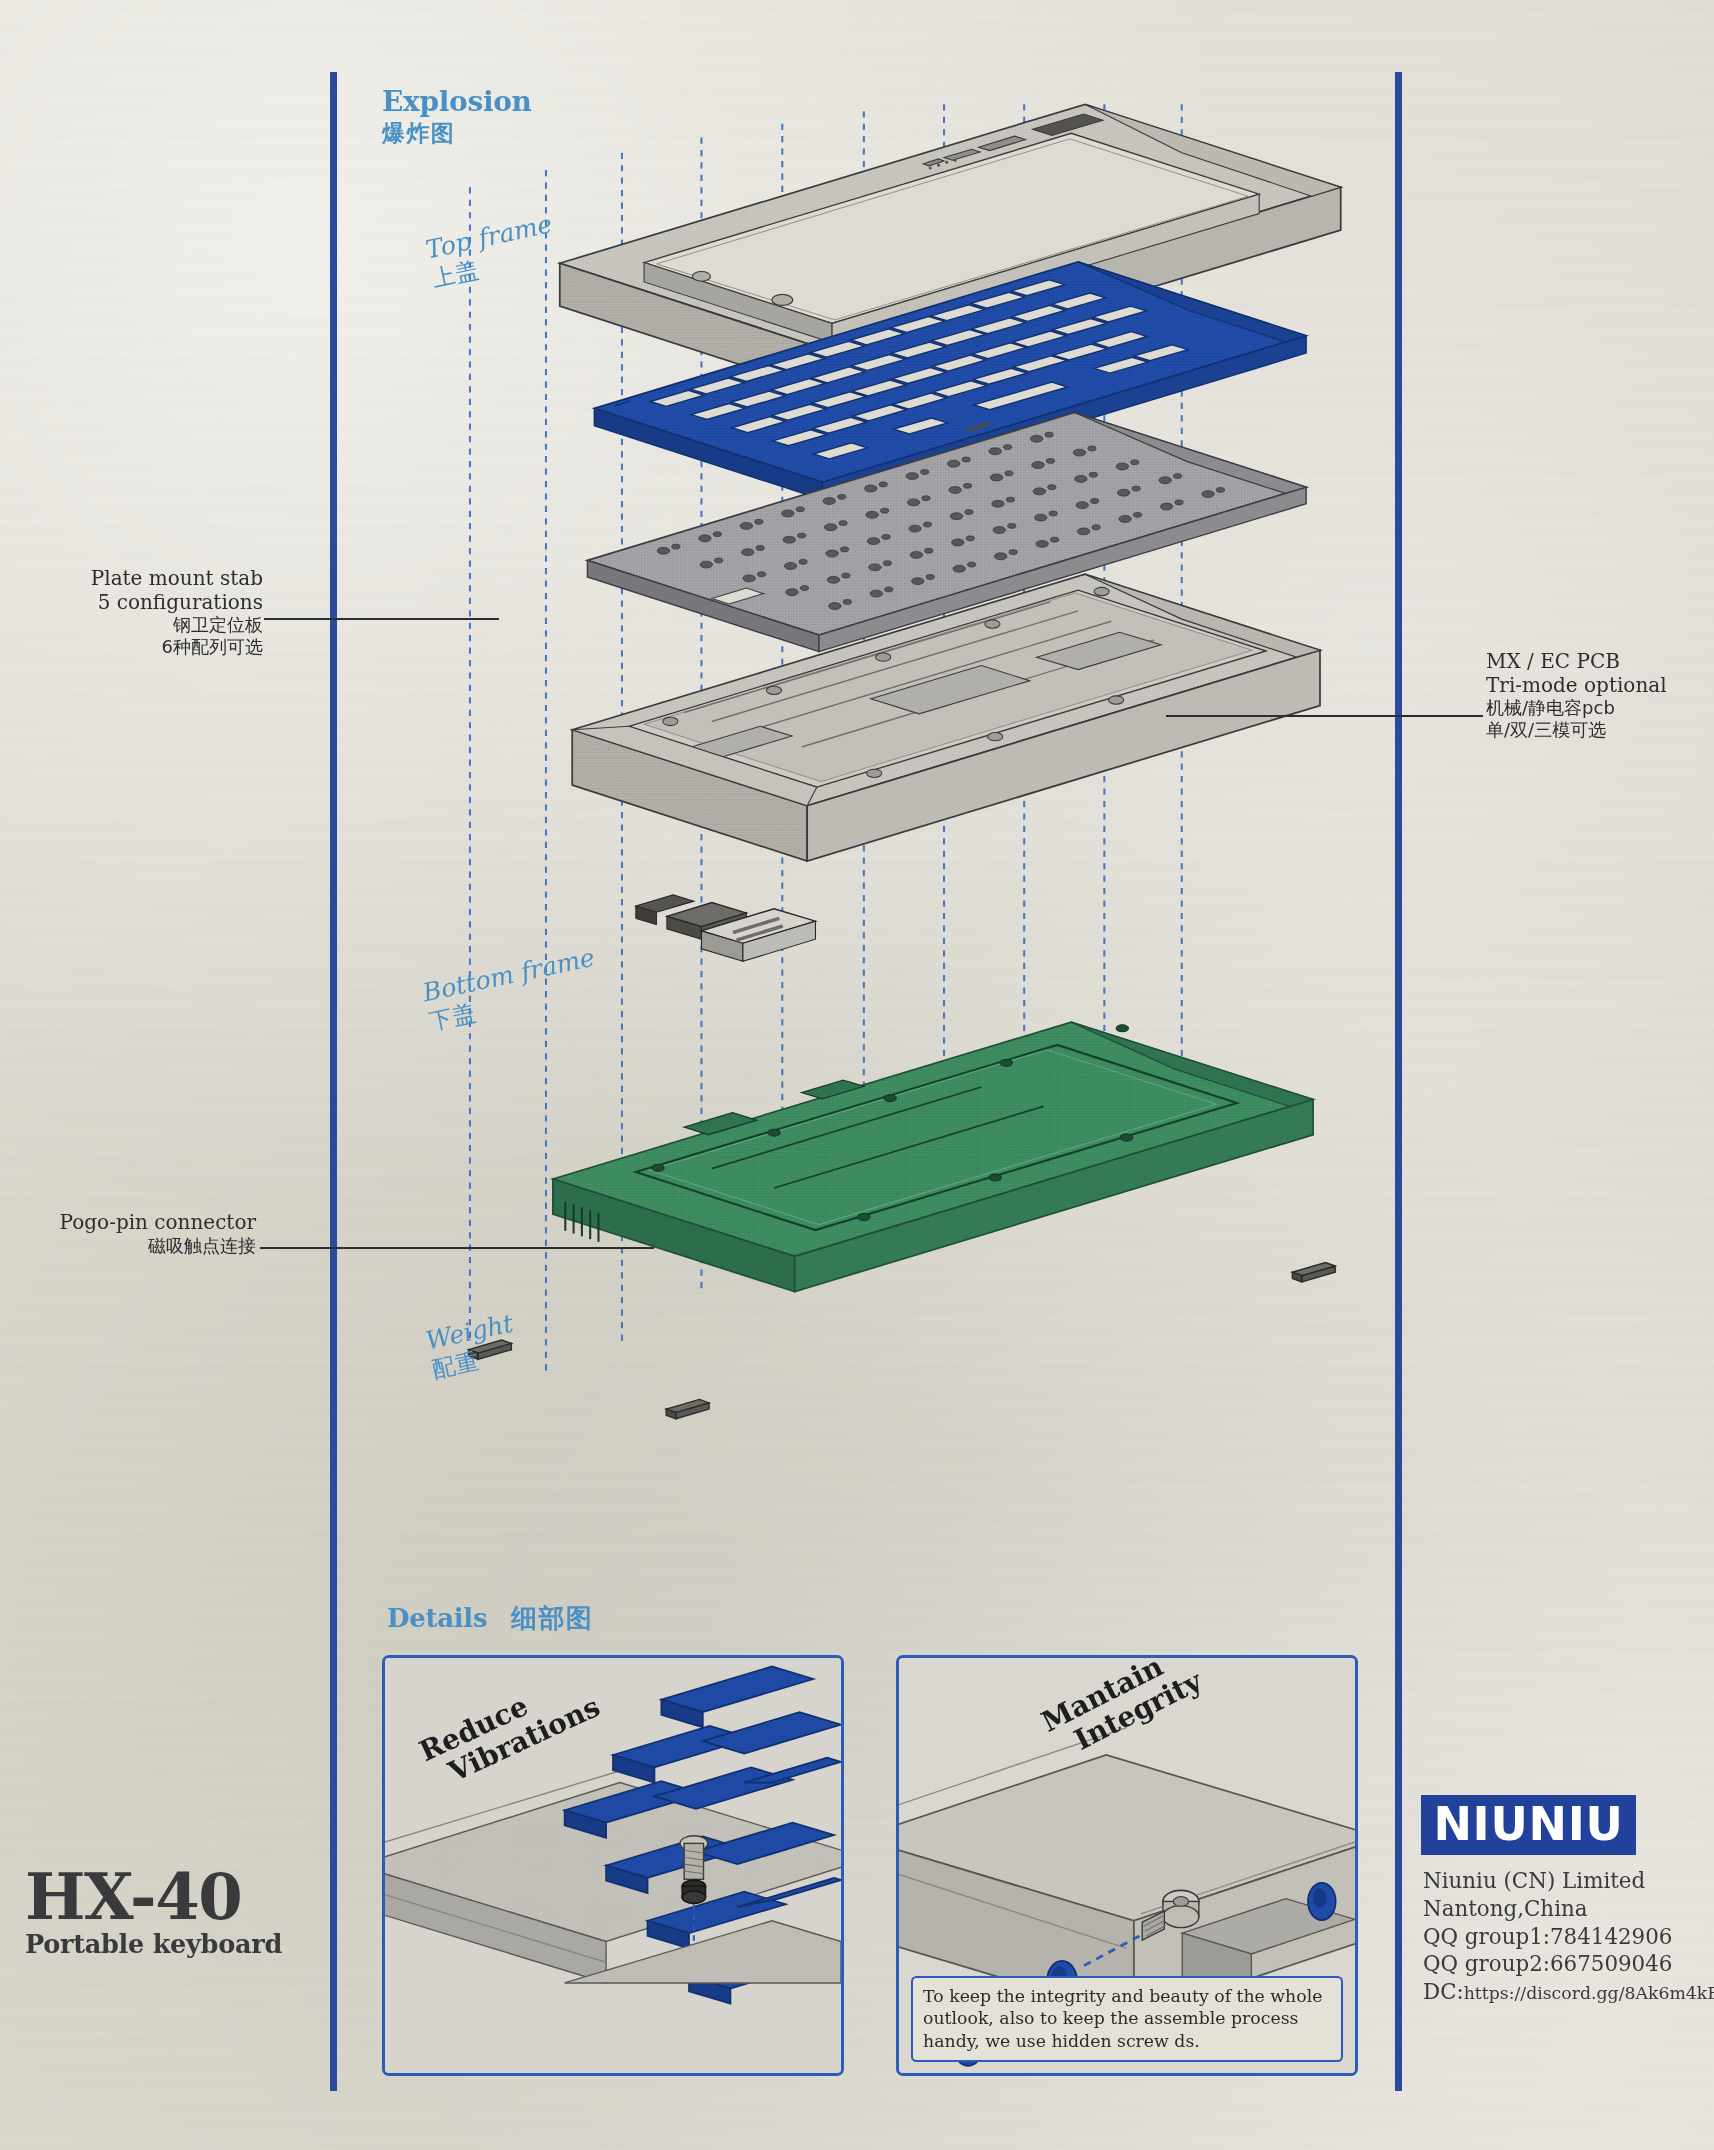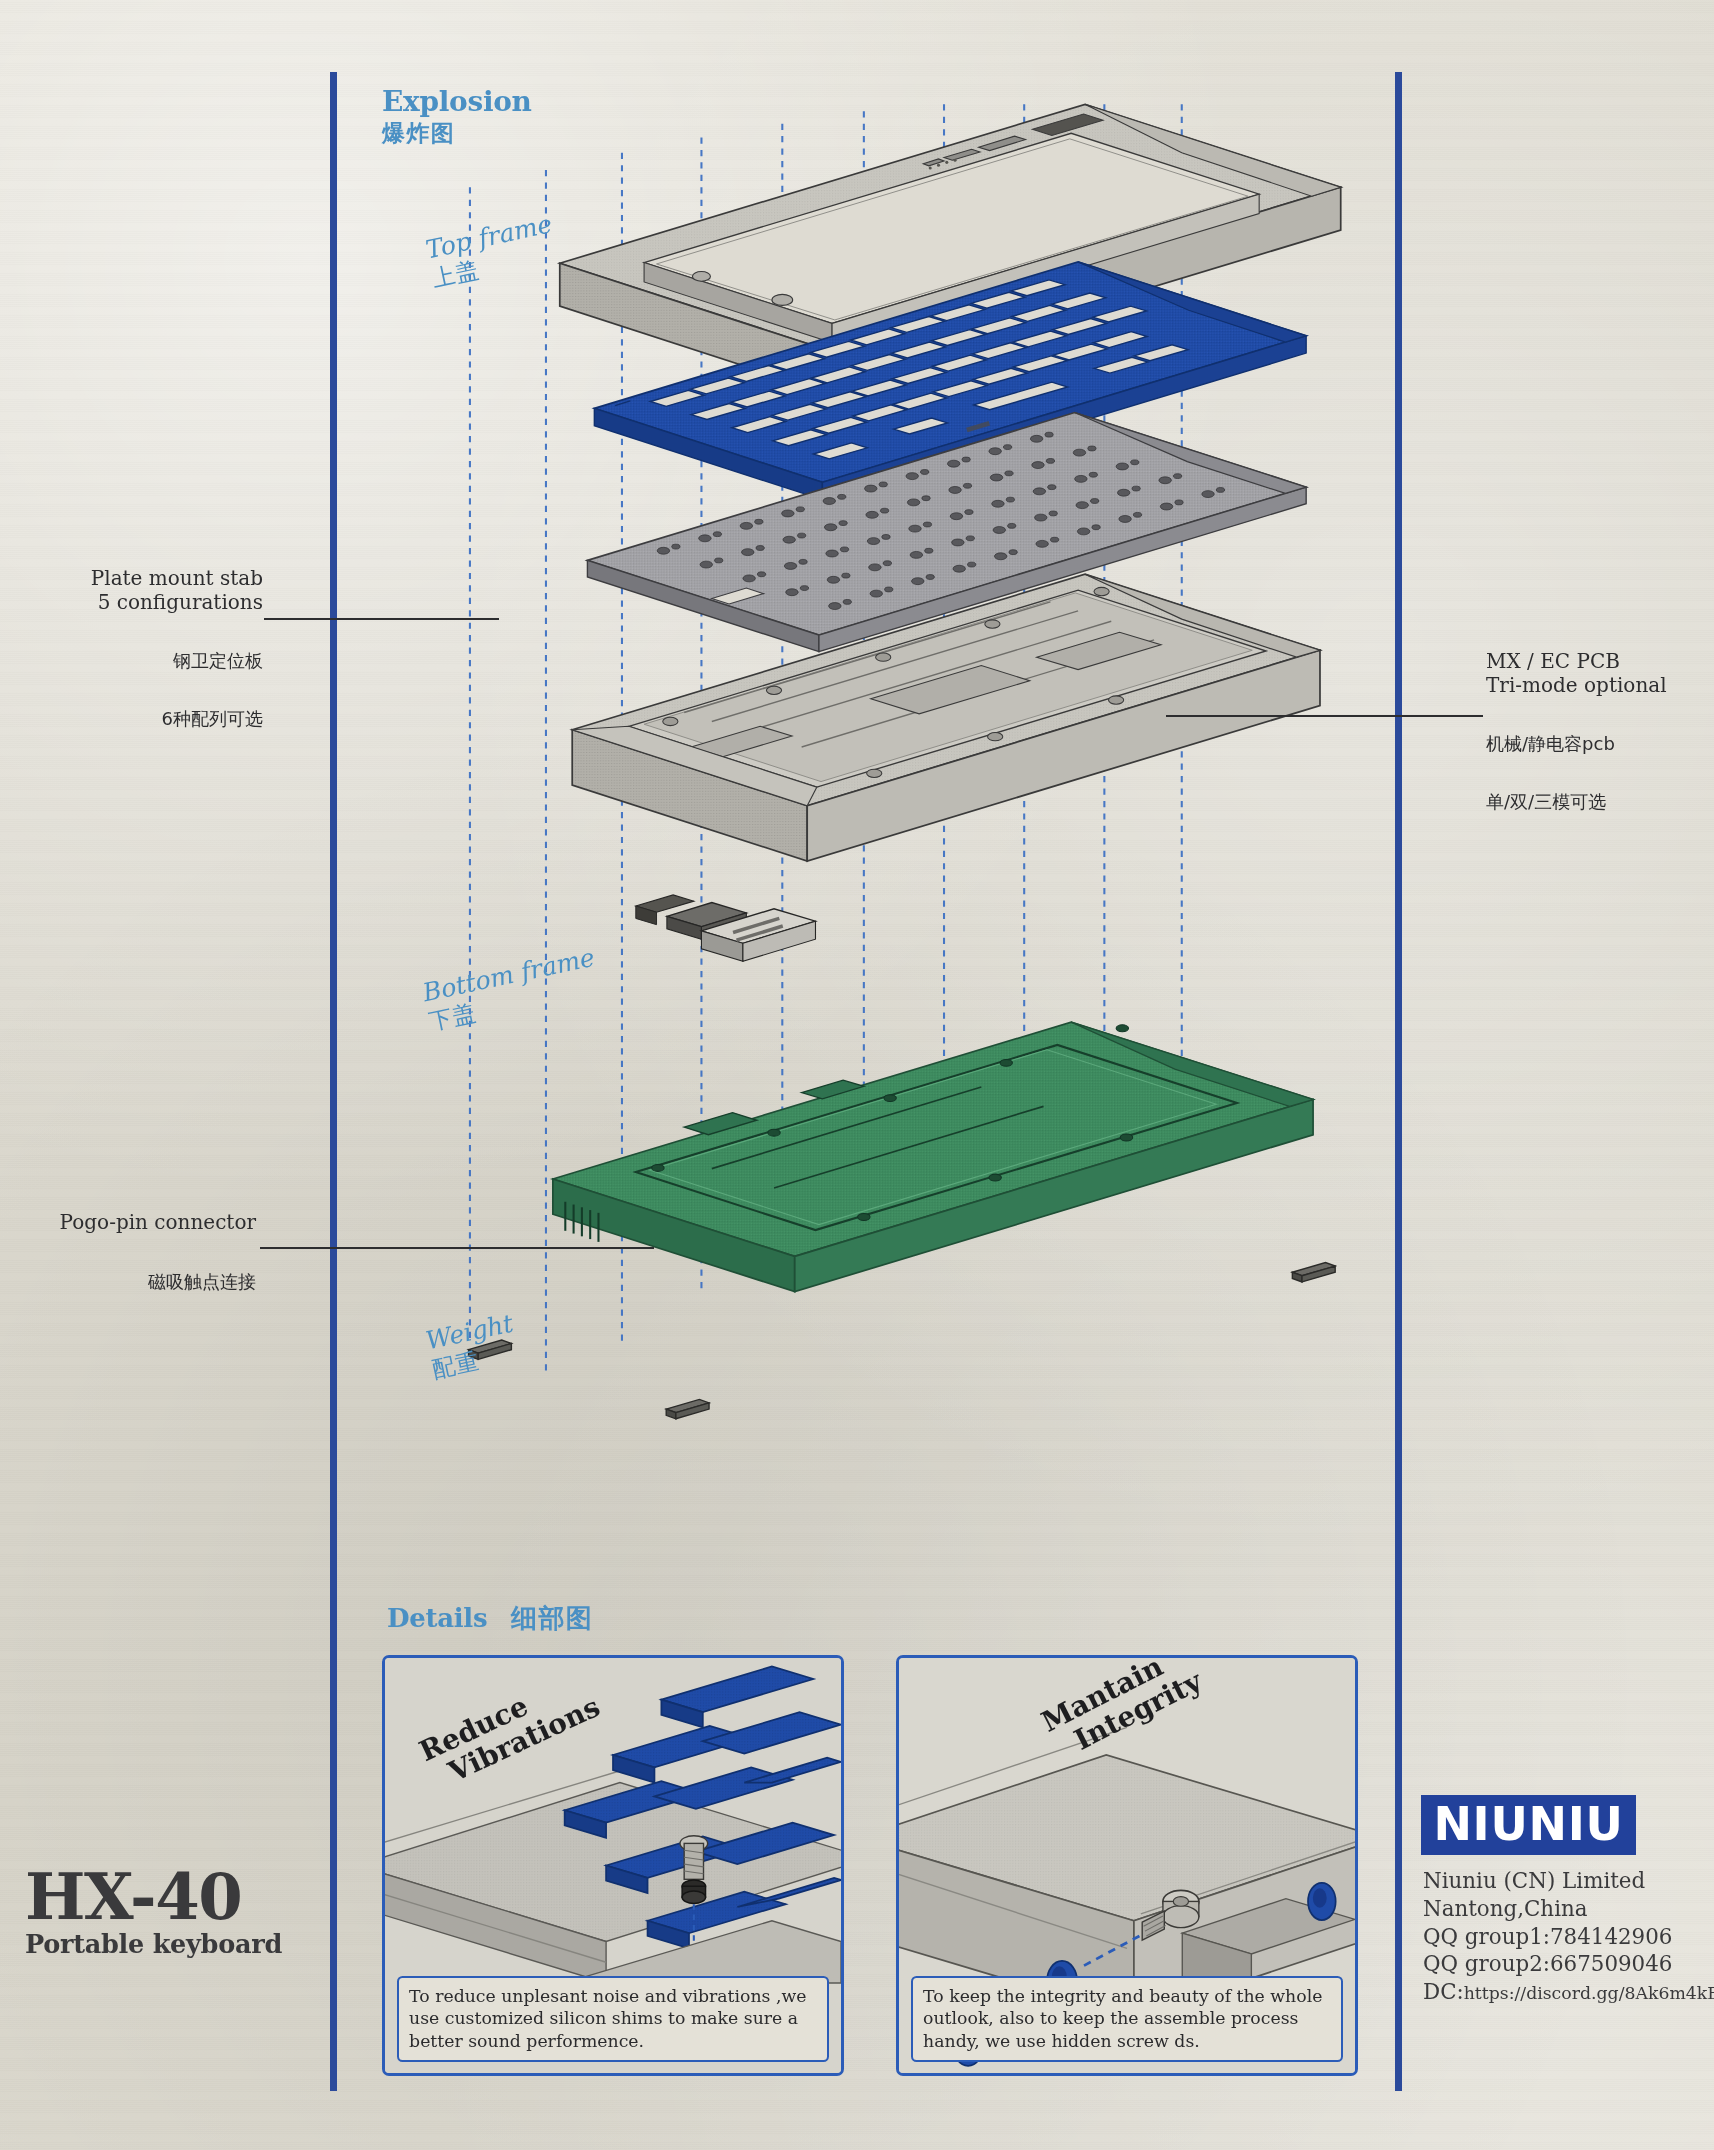--- a/index.html
+++ b/index.html
@@ -59,21 +59,21 @@
     font-size:25px;
     line-height:1.25;
     white-space:nowrap;
     transform-origin:left top;
   }
   .iso-label .cn{display:block;font-style:normal;font-size:23px;letter-spacing:0.7px;}
 
   
   .ann{position:absolute;color:#2d2d2f;font-family:"DejaVu Serif", serif;}
   .ann .en{font-size:20px;line-height:1.18;white-space:nowrap;}
-  .ann .cn{font-size:18px;line-height:1.2;white-space:nowrap;font-family:"DejaVu Sans", sans-serif;margin-top:36px;}
+  .ann .cn{font-size:18px;line-height:1.2;white-space:nowrap;font-family:"DejaVu Sans", sans-serif;}
   .ann.right{text-align:left;}
   .ann.left{text-align:right;}
   .leader{position:absolute;height:2.1px;background:#2d2d2f;}
 
   
   .panel{
     position:absolute;
     border:3.5px solid #2b5cb8;
     border-radius:7px;
     overflow:hidden;
@@ -539,21 +539,20 @@
         <ellipse cx="447" cy="346" rx="17" ry="9" fill="#3a3937" stroke="#151514" stroke-width="2"></ellipse>
         <line x1="447" y1="356" x2="447" y2="420" stroke="#2b5cb8" stroke-width="3" stroke-dasharray="8 7"></line>
       </g>
 
       <path d="M260,470 L560,380 L660,410 L660,470 Z" fill="#bebcb5" stroke="#5a5955" stroke-width="2"></path>
     </svg>
     <div class="panel-word" style="left:30px;top:82px;transform:rotate(-25deg);">
       <div>Reduce</div>
       <div style="margin-left:18px;">Vibrations</div>
     </div>
-    <div class="panel-cap">To reduce unplesant noise and vibrations ,we use customized silicon shims to make sure a better sound performence.</div>
   </div>
 
   <div class="panel" style="left:896px;top:1655px;width:456px;height:415px;">
     <svg width="456" height="415" viewBox="0 0 660 600" style="position:absolute;left:0;top:0;">
       <defs>
         <pattern id="dStip2" width="4" height="4" patternUnits="userSpaceOnUse">
           <rect width="4" height="4" fill="#c9c7c0"></rect>
           <circle cx="1" cy="1" r=".7" fill="#9a9995" opacity=".5"></circle>
         </pattern>
       </defs>

